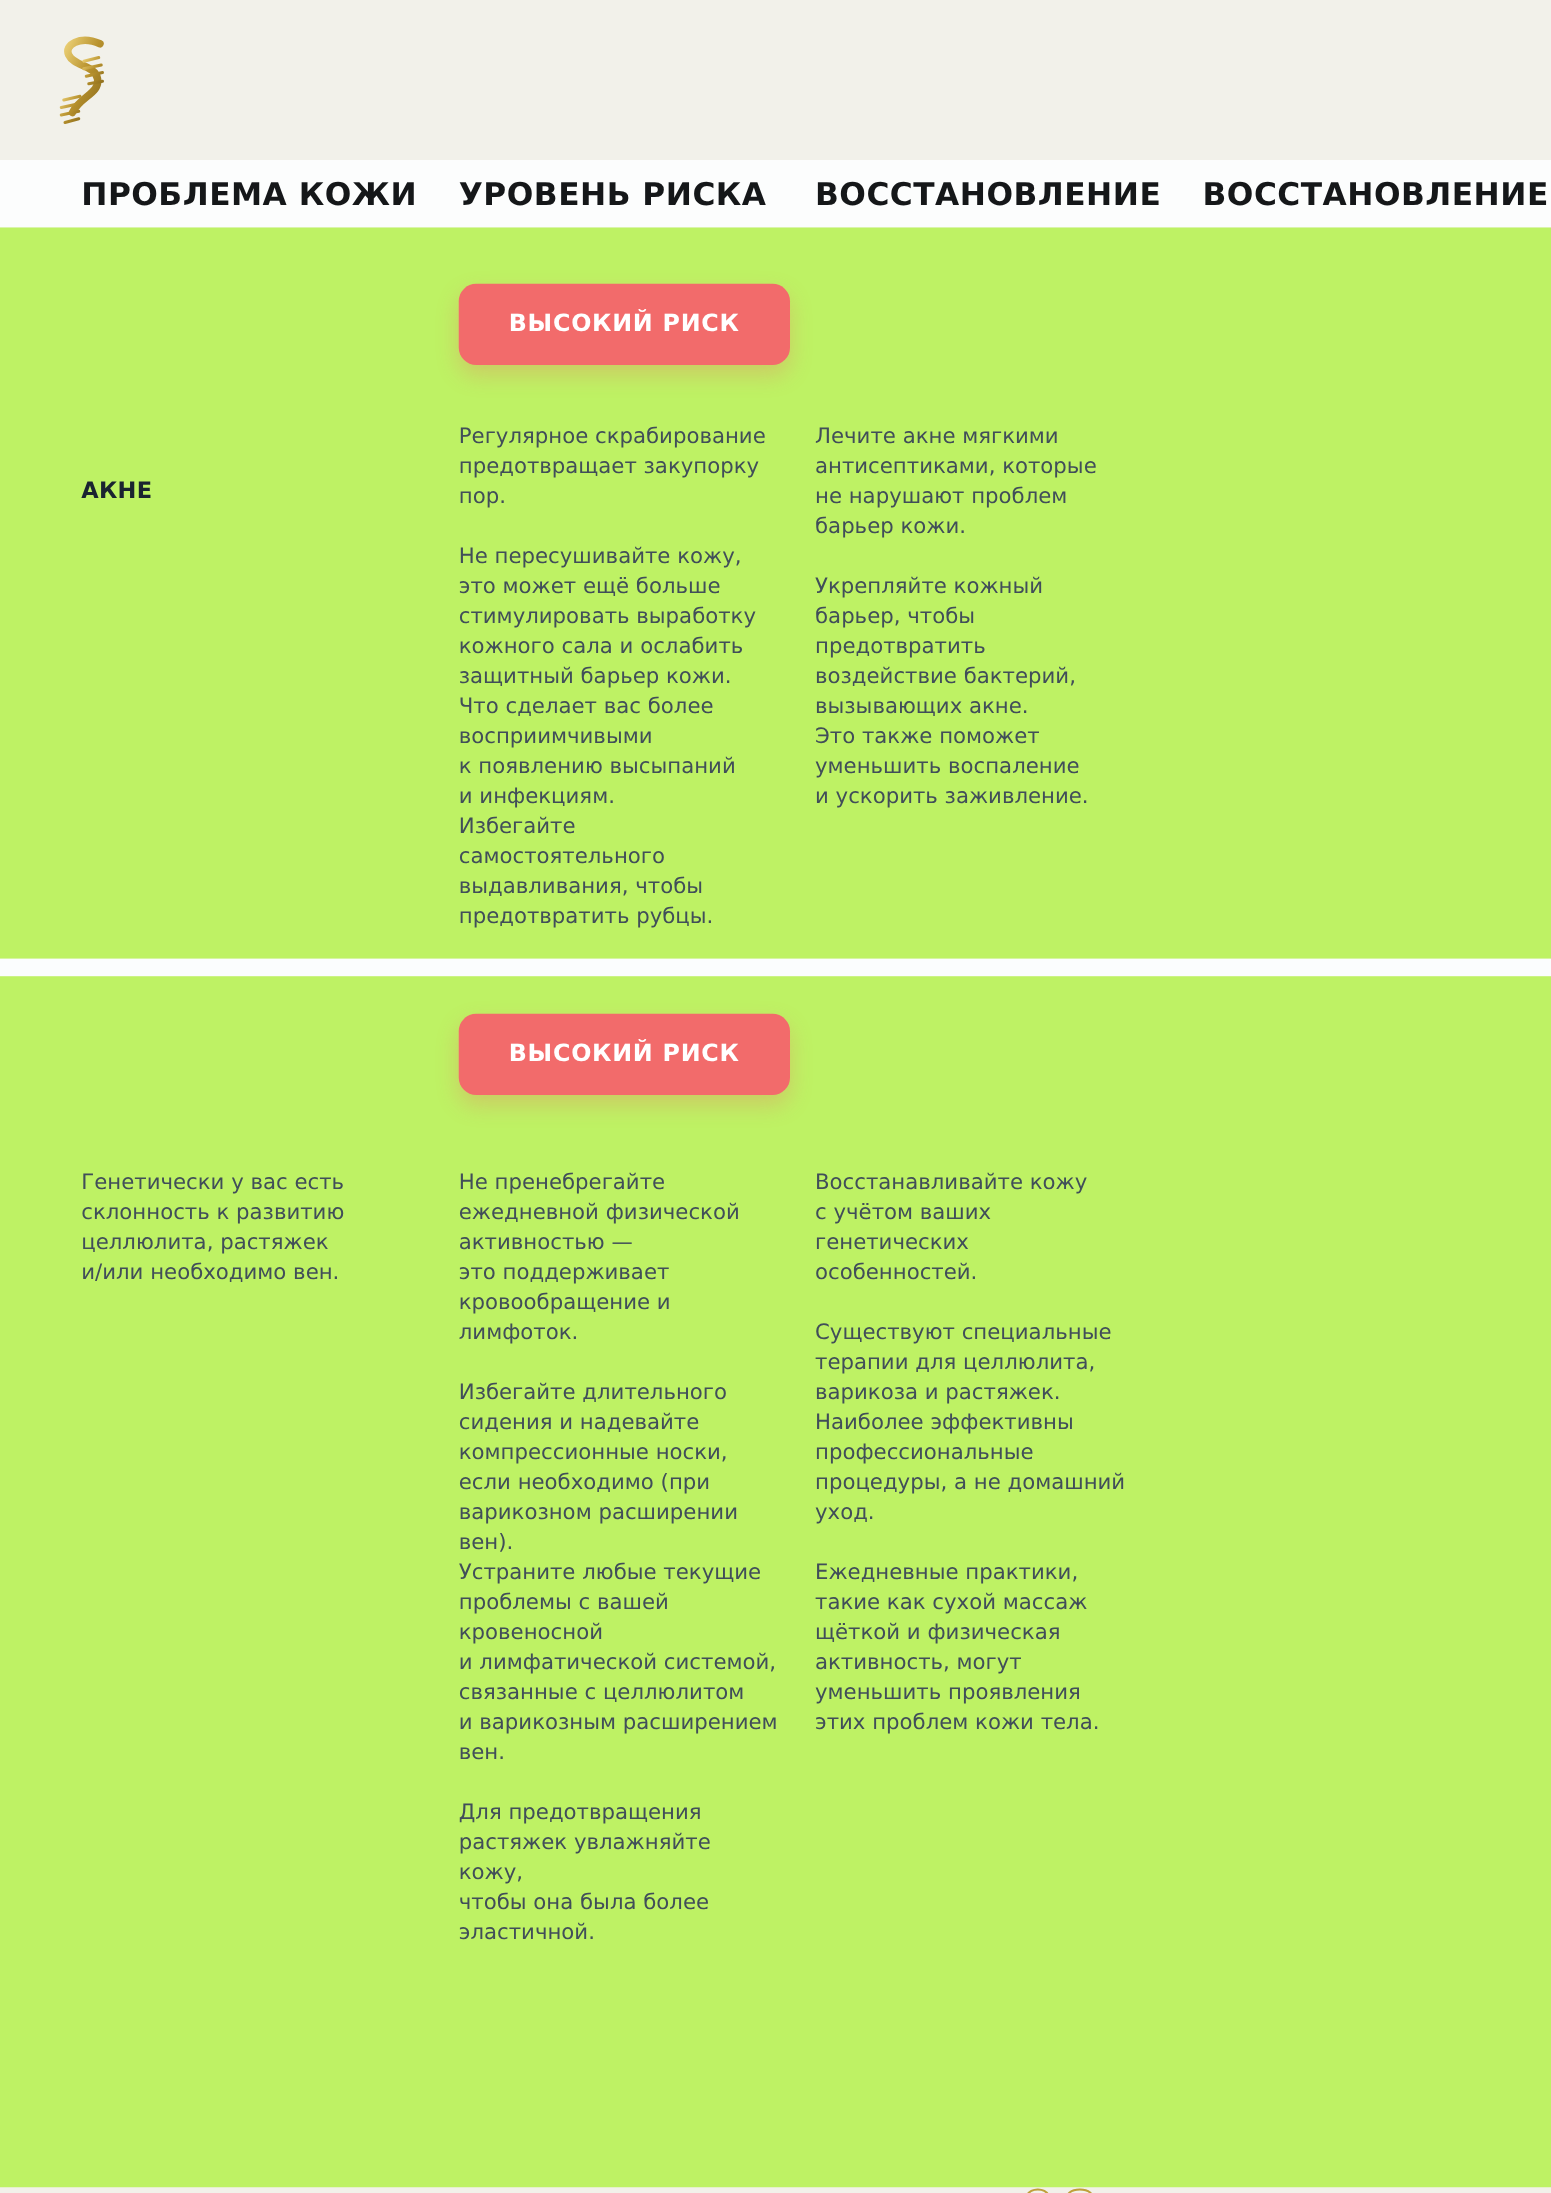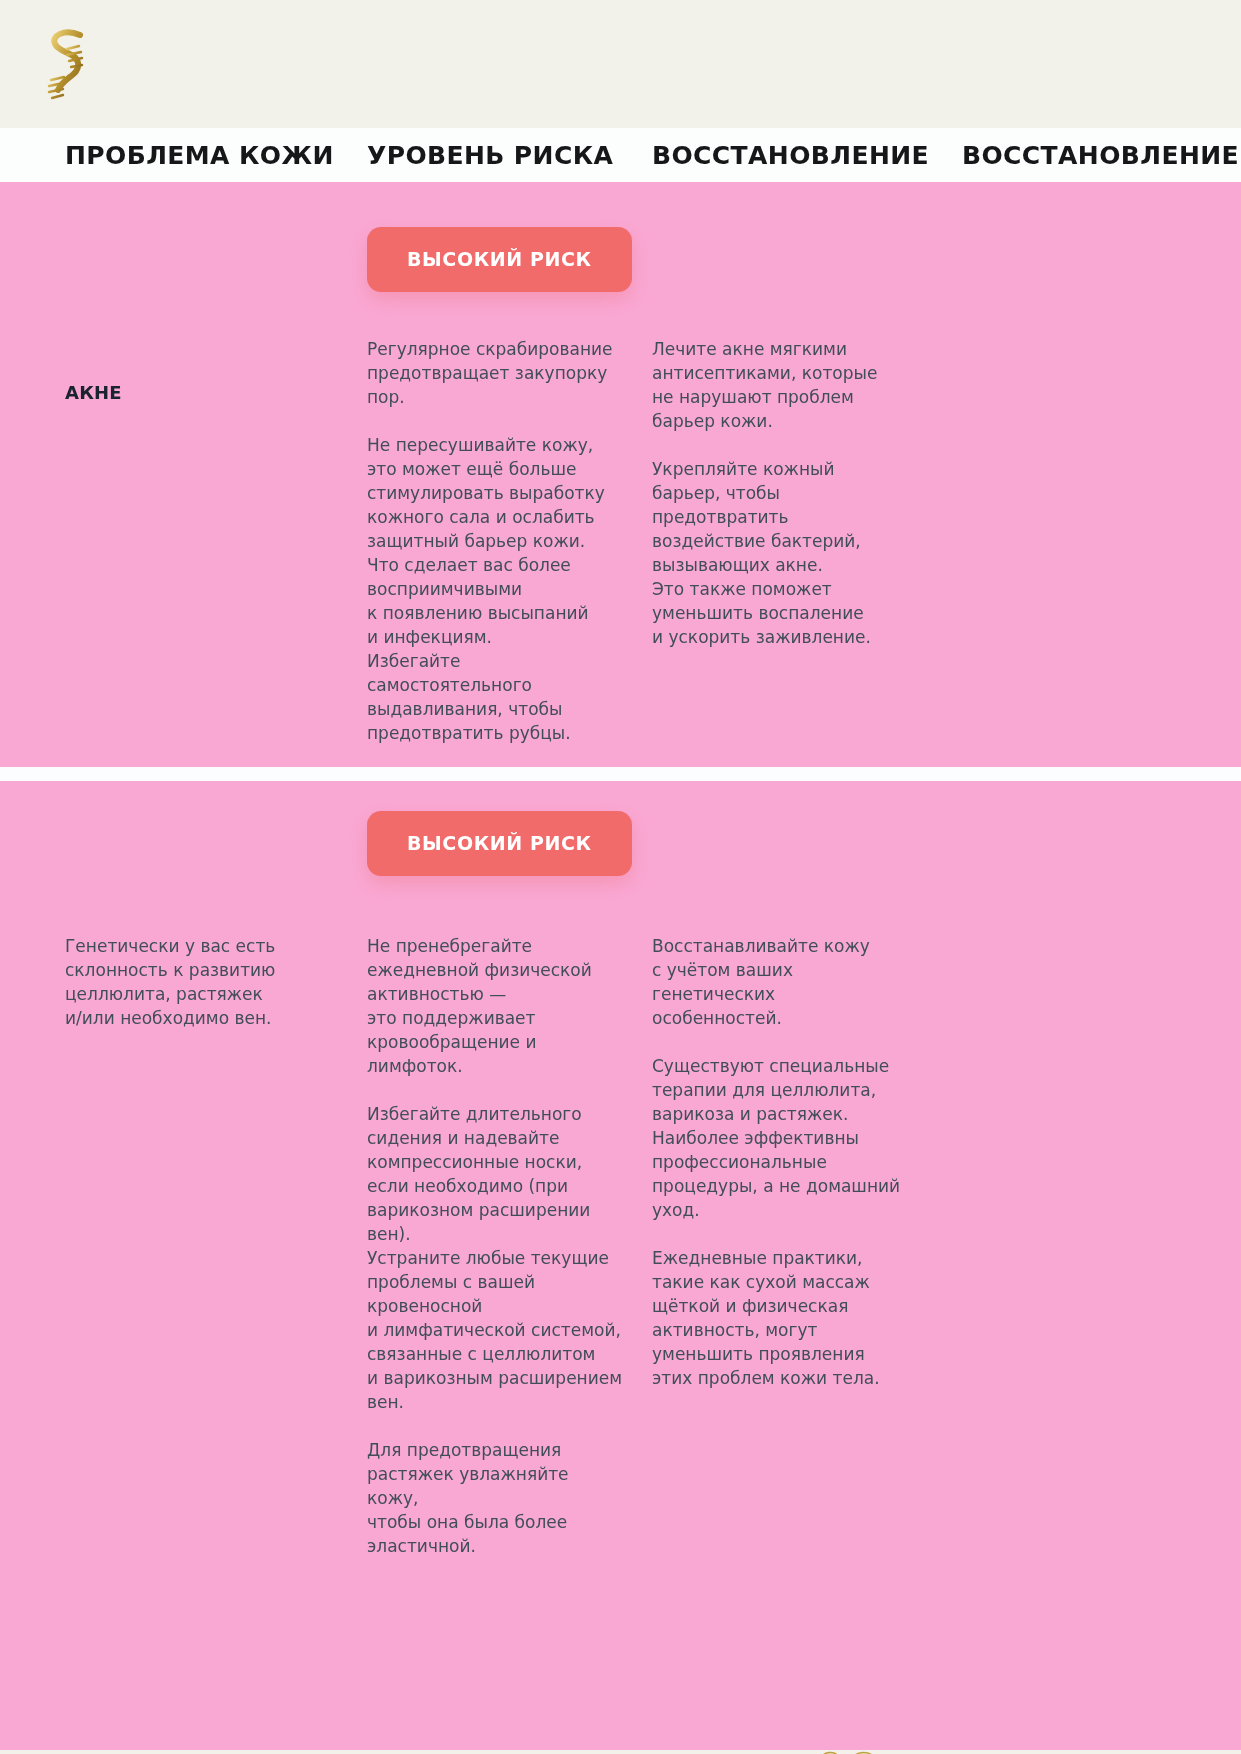--- a/index.html
+++ b/index.html
@@ -20,21 +20,21 @@
   }
   .colheader-band {
     background:#fcfdfd; height:54px; display:flex; align-items:center;
   }
   .colheader-band .grid { width:100%; }
   .col-head {
     font-size:25px; font-weight:700; color:#151719;
     letter-spacing:.4px; line-height:1;
   }
 
-  .risk-section { background:#f9a8d4; }
+  .risk-section { background:#bef264; }
   .section-acne { padding:45px 0 22px 0; }
   .section-acne .badge-row { margin-bottom:45px; }
   .section-aesthetic { padding:30px 0 192px 0; }
   .section-aesthetic .badge-row { margin-bottom:58px; }
 
   .badge {
     display:inline-block;
     background:#f26b6b; color:#ffffff;
     font-size:19px; font-weight:700; letter-spacing:.6px;
     line-height:19px; padding:23px 40px;

